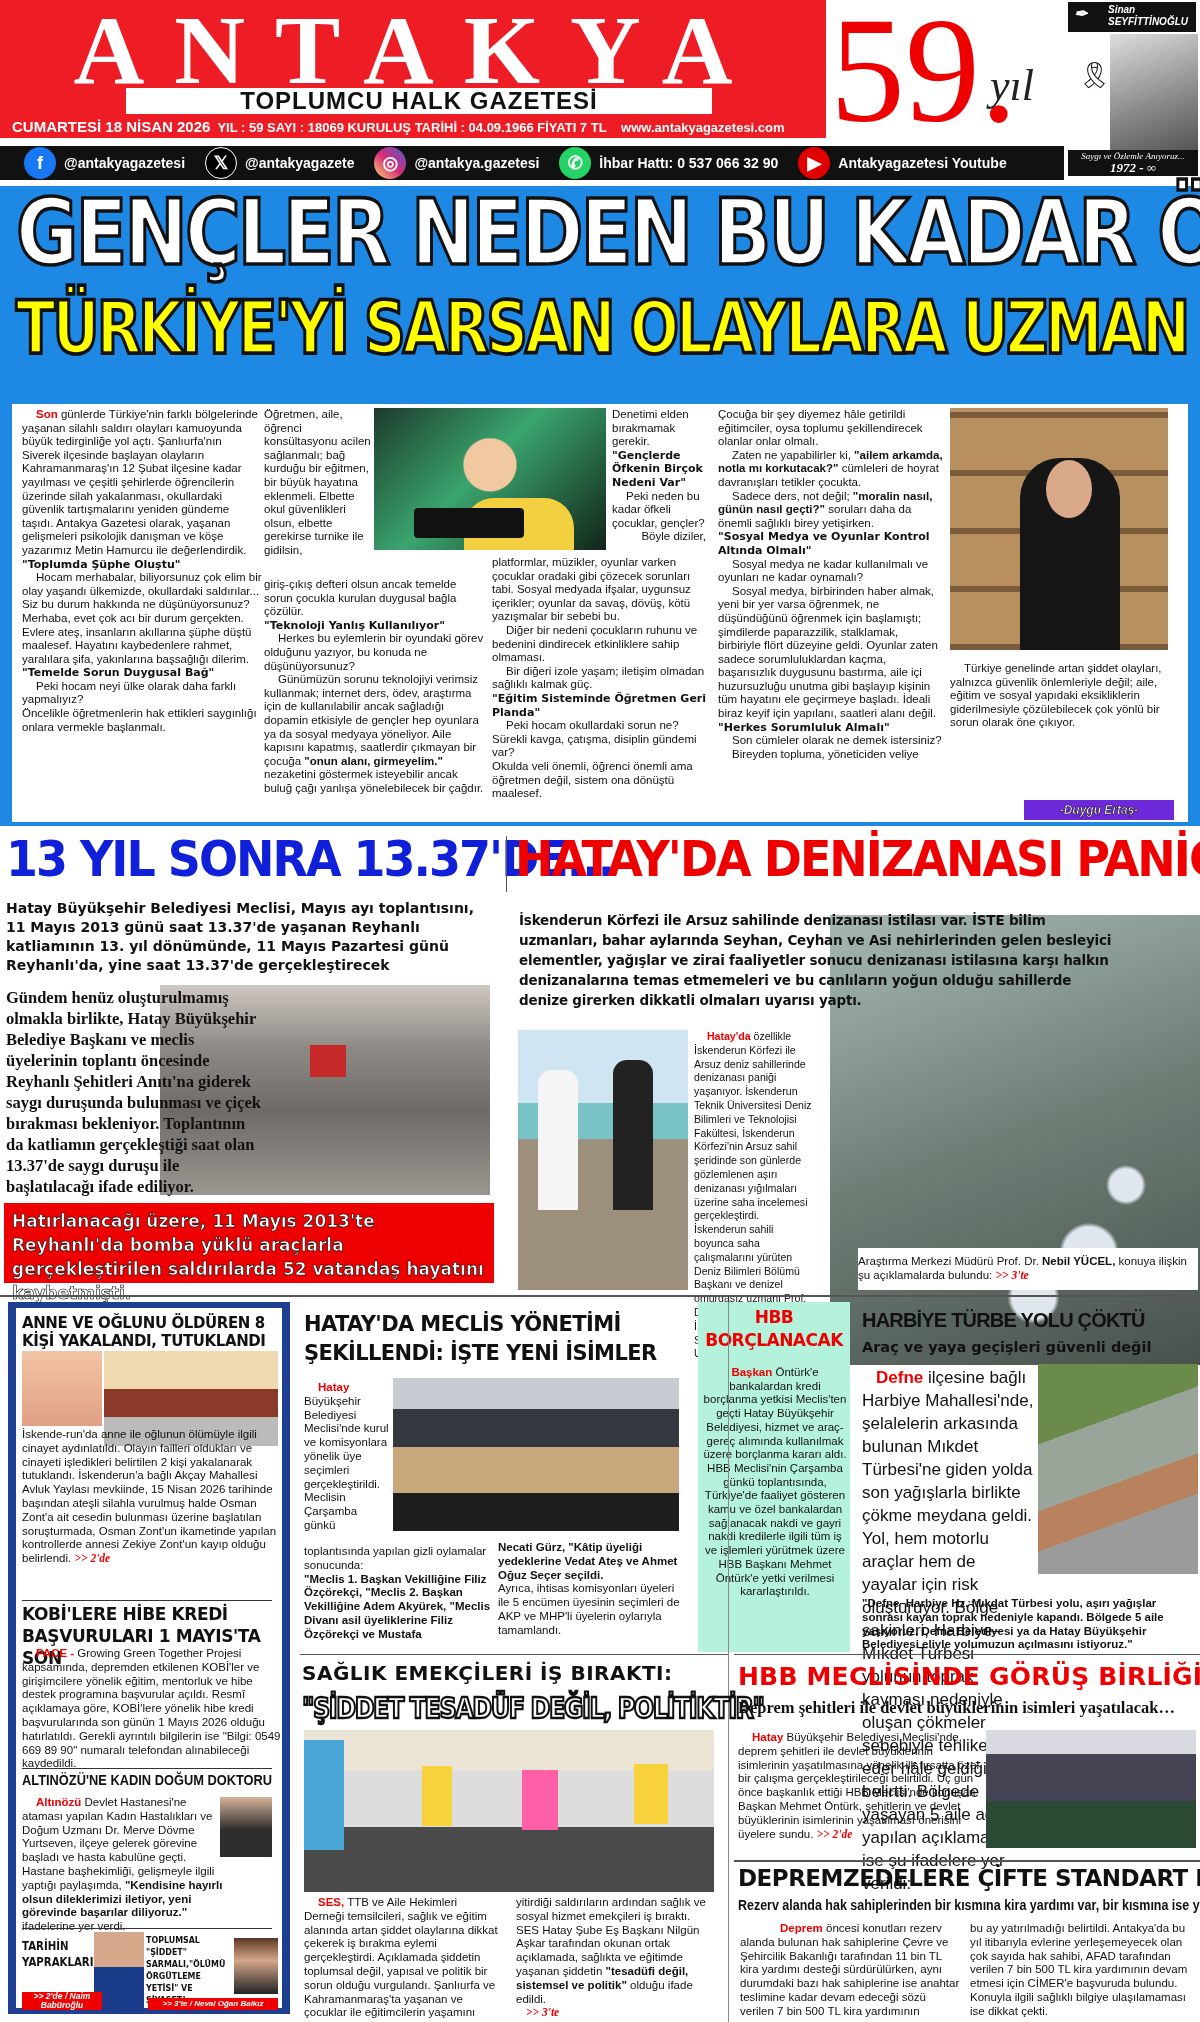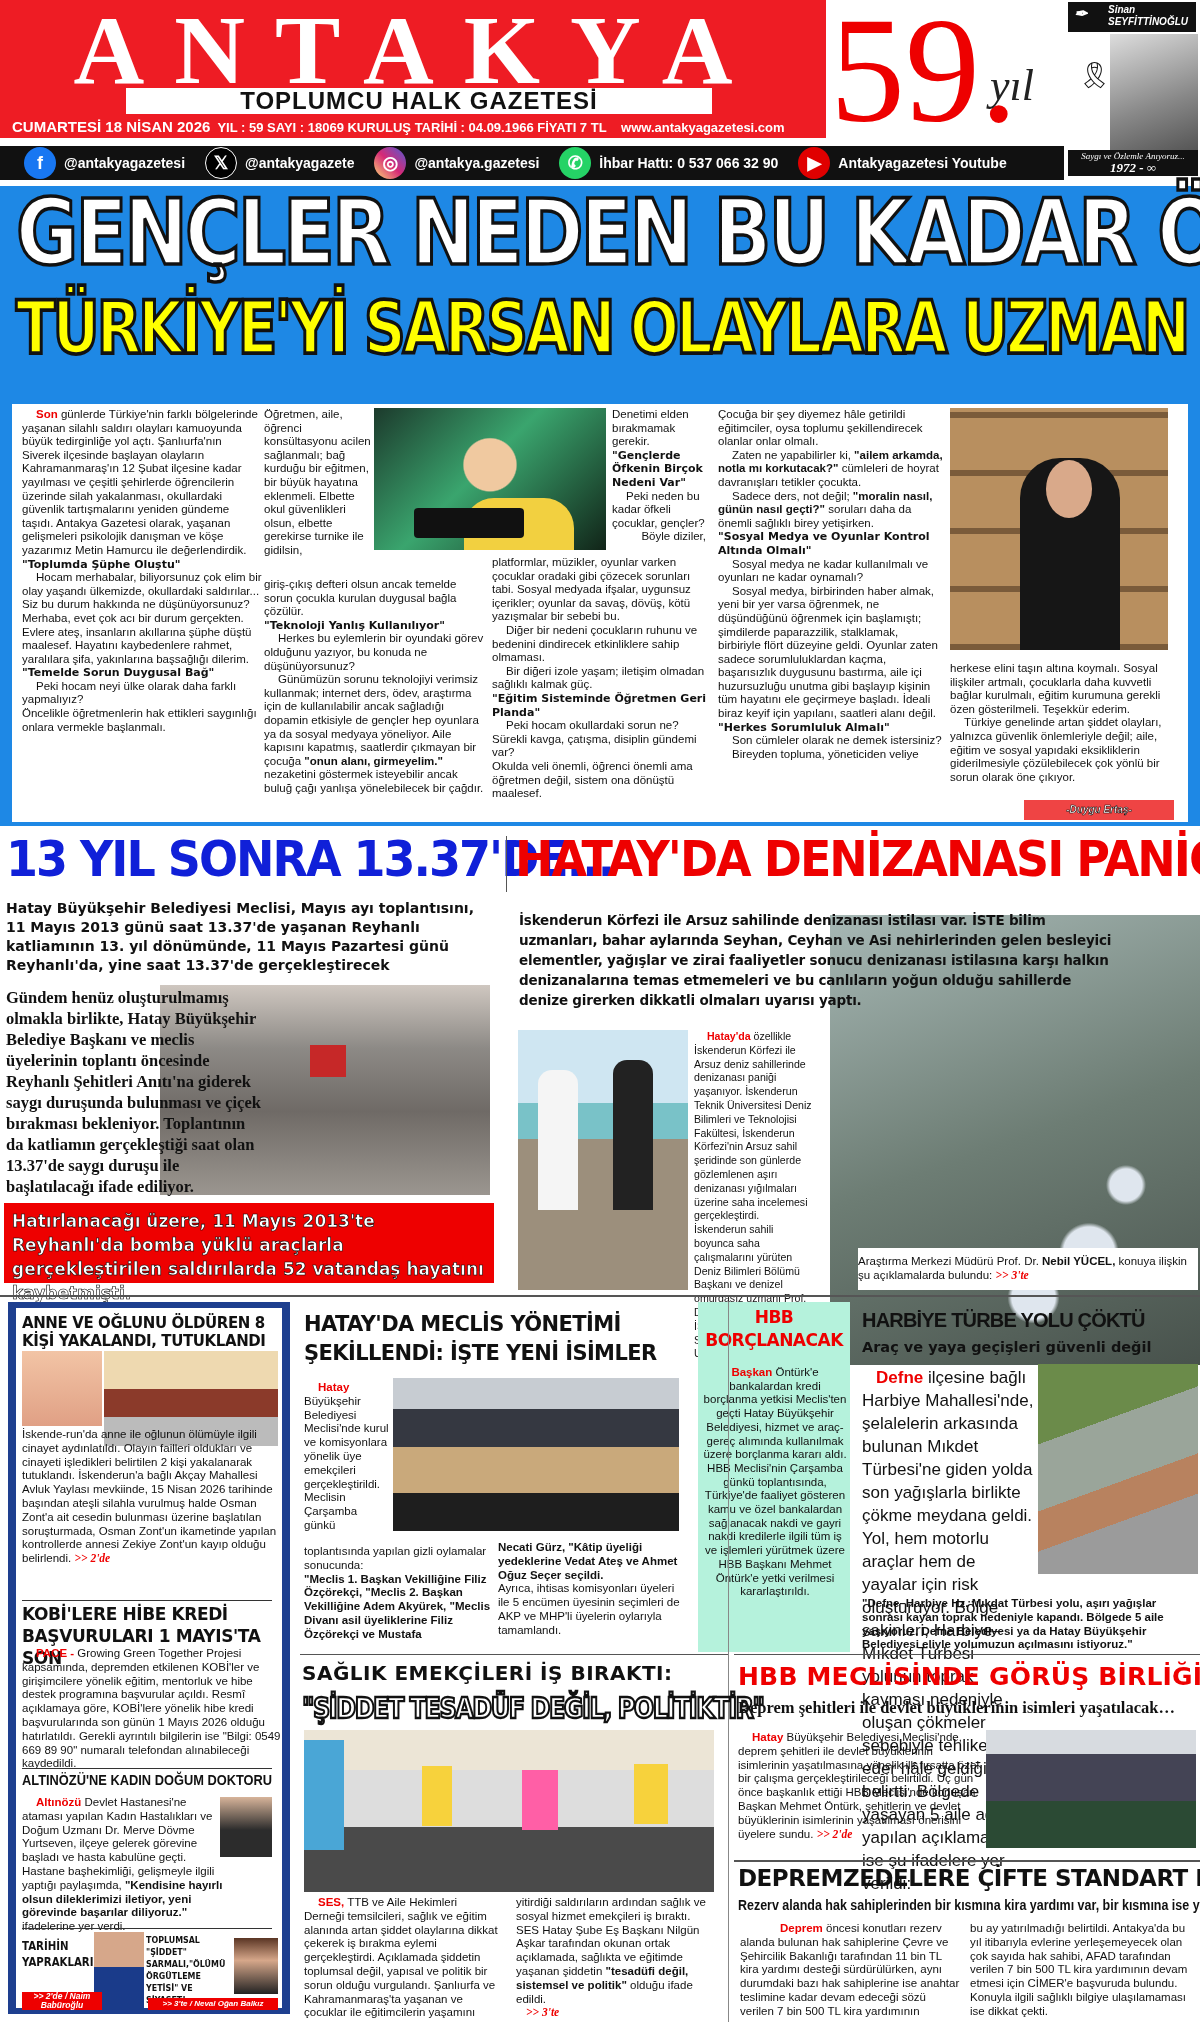--- a/index.html
+++ b/index.html
@@ -33,21 +33,21 @@
 .red{color:#e00;font-weight:bold}
 .b{font-weight:bold}
 .ind{text-indent:14px}
 .photo{position:absolute}
 #boy{left:374px;top:408px;width:232px;height:142px;background:radial-gradient(circle at 50% 40%,#f0c9a0 0 18%,transparent 19%),linear-gradient(135deg,#1c3a2c,#3aa56e 45%,#112418)}
 #boy .shirt{position:absolute;left:90px;top:90px;width:110px;height:52px;background:#f2d040;border-radius:30px 30px 0 0}
 #boy .phone{position:absolute;left:40px;top:100px;width:110px;height:30px;background:#111;border-radius:4px}
 #expert{left:950px;top:408px;width:218px;height:242px;background:repeating-linear-gradient(0deg,#7a5b3a 0 6px,#b88f5f 6px 58px),#8a6a45}
 #expert .man{position:absolute;left:70px;top:50px;width:100px;height:192px;background:#161616;border-radius:40px 40px 0 0}
 #expert .head{position:absolute;left:96px;top:52px;width:46px;height:58px;background:#d9a98a;border-radius:50%}
-#byline{left:1024px;top:800px;width:150px;height:20px;background:#ef4444;color:#fff;font-weight:bold;font-style:italic;font-size:10px;text-align:center;line-height:20px;-webkit-text-stroke:0.5px #000}
+#byline{left:1024px;top:800px;width:150px;height:20px;background:#6d28d9;color:#fff;font-weight:bold;font-style:italic;font-size:12px;text-align:center;line-height:20px;-webkit-text-stroke:0.5px #000}
 
 #h-1337{left:6px;top:830px;width:496px;color:#1020d8;font-family:"DejaVu Sans",sans-serif;font-weight:900;font-size:46px;line-height:56px;letter-spacing:-2px;transform:scaleY(1.1);white-space:nowrap}
 #vline1{left:506px;top:836px;width:1px;height:56px;background:#555}
 #h-deniz{left:515px;top:830px;width:685px;color:#e00;font-family:"DejaVu Sans",sans-serif;font-weight:900;font-size:46px;line-height:56px;letter-spacing:-2px;transform:scaleY(1.1);white-space:nowrap}
 #lead-1337{left:6px;top:899px;width:490px;font-weight:bold;font-family:"DejaVu Sans",sans-serif;font-size:14px;line-height:19px}
 #photo-reyhanli{left:160px;top:985px;width:330px;height:210px;background:linear-gradient(180deg,#cfc7c0,#8d8a86 30%,#6f6a66 60%,#9b9690)}
 #photo-reyhanli .truck{position:absolute;left:150px;top:60px;width:36px;height:32px;background:#c62828}
 #body-1337{left:6px;top:987px;width:260px;font-family:"Liberation Serif",serif;font-weight:bold;font-size:16.5px;line-height:21px}
 #red-box{left:4px;top:1203px;width:490px;height:80px;background:#e00;color:#fff;font-family:"DejaVu Sans",sans-serif;font-weight:bold;font-size:17px;line-height:24px;padding:6px 8px;-webkit-text-stroke:0.6px #000}
 #lead-deniz{left:519px;top:910px;width:600px;font-weight:bold;font-family:"DejaVu Sans",sans-serif;font-size:13.5px;line-height:20px;letter-spacing:-0.2px}
@@ -218,21 +218,20 @@
   <p class="ind">Sosyal medya, birbirinden haber almak, yeni bir yer varsa öğrenmek, ne düşündüğünü öğrenmek için başlamıştı; şimdilerde paparazzilik, stalklamak, birbiriyle flört düzeyine geldi. Oyunlar zaten sadece sorumluluklardan kaçma, başarısızlık duygusunu bastırma, aile içi huzursuzluğu unutma gibi başlayıp kişinin tüm hayatını ele geçirmeye başladı. İdeali biraz keyif için yapılanı, saatleri alanı değil.</p>
   <p class="h">"Herkes Sorumluluk Almalı"</p>
   <p class="ind">Son cümleler olarak ne demek istersiniz?</p>
   <p class="ind">Bireyden topluma, yöneticiden veliye</p>
 </div>
 <div class="photo" id="expert">
     <div class="man"></div>
     <div class="head"></div>
   </div>
 <div class="col" style="left:950px;top:662px;width:222px">
-  <p>herkese elini taşın altına koymalı. Sosyal ilişkiler artmalı, çocuklarla daha kuvvetli bağlar kurulmalı, eğitim kurumuna gerekli özen gösterilmeli. Teşekkür ederim.</p>
   <p class="ind">Türkiye genelinde artan şiddet olayları, yalnızca güvenlik önlemleriyle değil; aile, eğitim ve sosyal yapıdaki eksikliklerin giderilmesiyle çözülebilecek çok yönlü bir sorun olarak öne çıkıyor.</p>
 </div>
 <div class="abs" id="byline">-Duygu Ertaş-</div>
 
 <div class="abs" id="h-1337">13 YIL SONRA 13.37'DE...</div>
 <div class="abs" id="vline1"></div>
 <div class="abs" id="h-deniz">HATAY'DA DENİZANASI PANİĞİ!</div>
 <div class="abs" id="lead-1337">Hatay Büyükşehir Belediyesi Meclisi, Mayıs ayı toplantısını, 11 Mayıs 2013 günü saat 13.37'de yaşanan Reyhanlı katliamının 13. yıl dönümünde, 11 Mayıs Pazartesi günü Reyhanlı'da, yine saat 13.37'de gerçekleştirecek</div>
 <div class="photo" id="photo-reyhanli">
     <div class="truck"></div>
@@ -280,21 +279,21 @@
   <div class="face1"></div>
   <div class="txt2" style="width:90px">TOPLUMSAL "ŞİDDET" SARMALI,"ÖLÜMÜ ÖRGÜTLEME YETİSİ" VE SİYASET!</div>
   <div class="face2"></div>
   <div class="tag1">&gt;&gt; 2'de / Naim Babüroğlu</div>
   <div class="tag2">&gt;&gt; 3'te / Neval Oğan Balkız</div>
 </div>
 
 <div class="abs" id="meclis-h">HATAY'DA MECLİS YÖNETİMİ ŞEKİLLENDİ: İŞTE YENİ İSİMLER</div>
 <div class="photo" id="photo-meclis"></div>
 <div class="col" id="meclis-body1" style="position:absolute">
-  <p class="ind"><span class="red">Hatay</span><span> Büyükşehir Belediyesi Meclisi'nde kurul ve komisyonlara yönelik üye emekçileri gerçekleştirildi. Meclisin Çarşamba günkü</span></p>
+  <p class="ind"><span class="red">Hatay</span><span> Büyükşehir Belediyesi Meclisi'nde kurul ve komisyonlara yönelik üye seçimleri gerçekleştirildi. Meclisin Çarşamba günkü</span></p>
 </div>
 <div class="col" id="meclis-body2" style="position:absolute">
   <p>toplantısında yapılan gizli oylamalar sonucunda:</p>
   <p class="b">"Meclis 1. Başkan Vekilliğine Filiz Özçörekçi, "Meclis 2. Başkan Vekilliğine Adem Akyürek, "Meclis Divanı asil üyeliklerine Filiz Özçörekçi ve Mustafa</p>
 </div>
 <div class="col" id="meclis-body3" style="position:absolute">
   <p class="b">Necati Gürz, "Kâtip üyeliği yedeklerine Vedat Ateş ve Ahmet Oğuz Seçer seçildi.</p>
   <p>Ayrıca, ihtisas komisyonları üyeleri ile 5 encümen üyesinin seçimleri de AKP ve MHP'li üyelerin oylarıyla tamamlandı.</p>
 </div>
 

